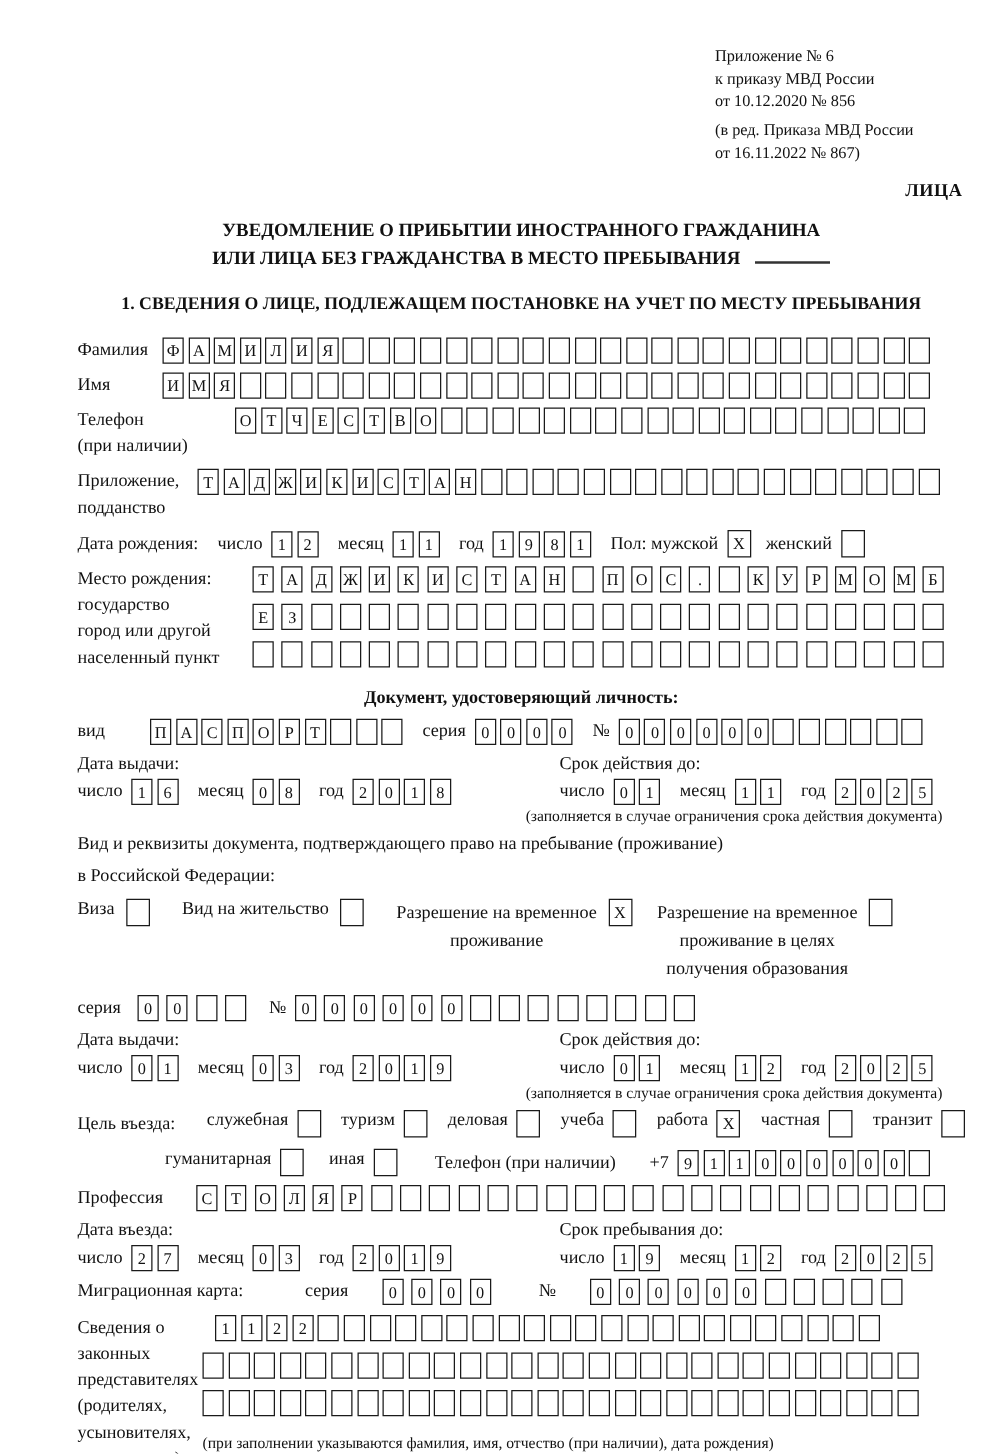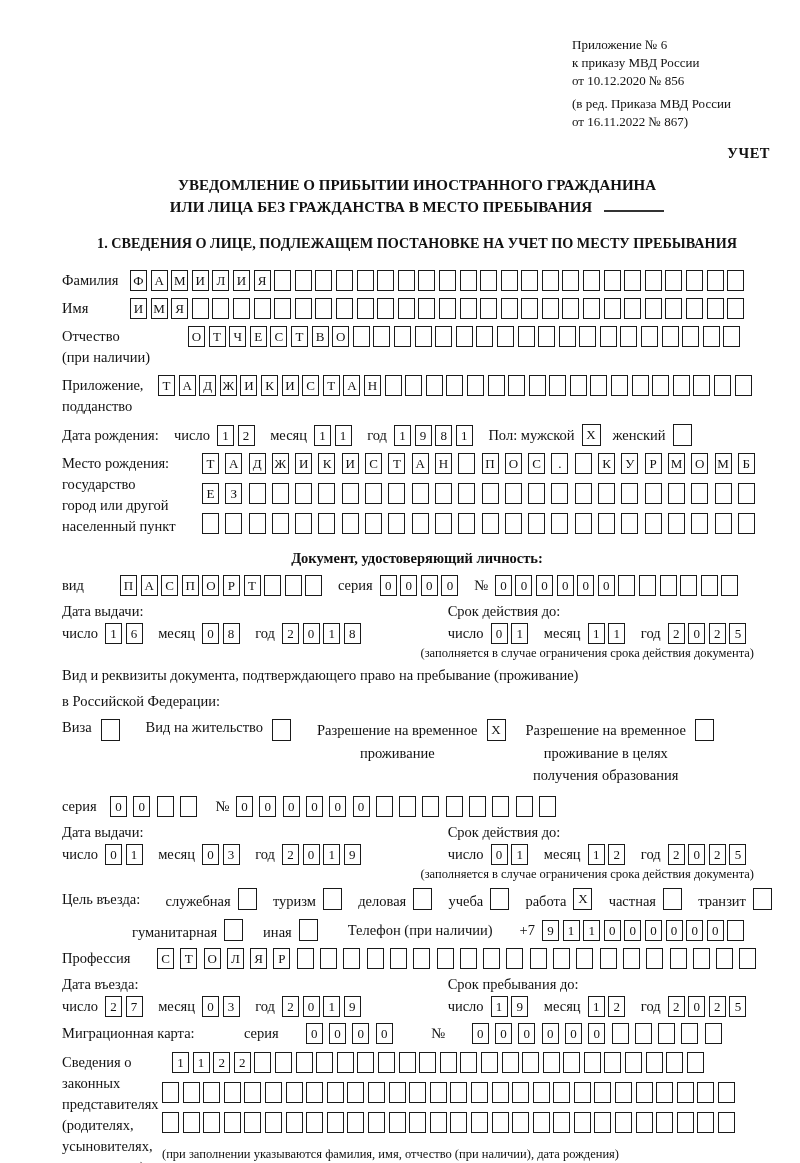--- a/index.html
+++ b/index.html
@@ -35,41 +35,41 @@
   .datecol{width:fit-content;}
   .datehead{margin-bottom:3px;}
   .dateline{display:flex;align-items:center;}
   .note{font-size:12.5px;margin-bottom:6px;}
   .note.right{text-align:right;padding-right:18px;}
   .introline{margin-bottom:9px;}
   .cbrow{align-items:flex-start;margin-bottom:10px;}
   .ol{margin-right:9px;flex:none;font-family:Liberation Serif, serif;}
   .olblock{text-align:center;line-height:1.55;margin-right:9px;flex:none;}
   .gap22{margin-right:26px;} .gap18{margin-right:20px;}
-  .opt{display:inline-flex;align-items:flex-end;}
+  .opt{display:inline-flex;align-items:flex-start;}
   .opt .ol{margin-right:7px;}
   .purpose-row{display:flex;align-items:center;justify-content:space-between;margin-bottom:9px;}
   .ml20{margin-left:20px;} .ml30{margin-left:30px;} .ml12{margin-left:12px;}
 </style>
 </head>
 <body>
 
 <div class="page">
 
   <div class="hdr">
     <div>Приложение № 6</div>
     <div>к приказу МВД России</div>
     <div>от 10.12.2020 № 856</div>
     <div class="hdr-sub">
       <div>(в ред. Приказа МВД России</div>
       <div>от 16.11.2022 № 867)</div>
     </div>
   </div>
 
-  <div class="forma">УЧЕТ</div>
+  <div class="forma">ЛИЦА</div>
 
   <div class="title">
     <div>УВЕДОМЛЕНИЕ О ПРИБЫТИИ ИНОСТРАННОГО ГРАЖДАНИНА</div>
     <div><span>ИЛИ ЛИЦА БЕЗ ГРАЖДАНСТВА В МЕСТО ПРЕБЫВАНИЯ</span><span class="uline"></span></div>
   </div>
 
   <div class="sect">1. СВЕДЕНИЯ О ЛИЦЕ, ПОДЛЕЖАЩЕМ ПОСТАНОВКЕ НА УЧЕТ ПО МЕСТУ ПРЕБЫВАНИЯ</div>
 
   <div class="row">
     <div class="lc w68">Фамилия</div>
@@ -138,21 +138,21 @@
         <span class="cell"></span>
         <span class="cell"></span>
         <span class="cell"></span>
         <span class="cell"></span>
         <span class="cell"></span>
       </div>
   </div>
 
   <div class="row top">
     <div class="lc w126">
-      <div>Отчество</div>
+      <div>Телефон</div>
       <div>(при наличии)</div>
     </div>
     <div class="cells">
         <span class="cell">О</span>
         <span class="cell">Т</span>
         <span class="cell">Ч</span>
         <span class="cell">Е</span>
         <span class="cell">С</span>
         <span class="cell">Т</span>
         <span class="cell">В</span>

